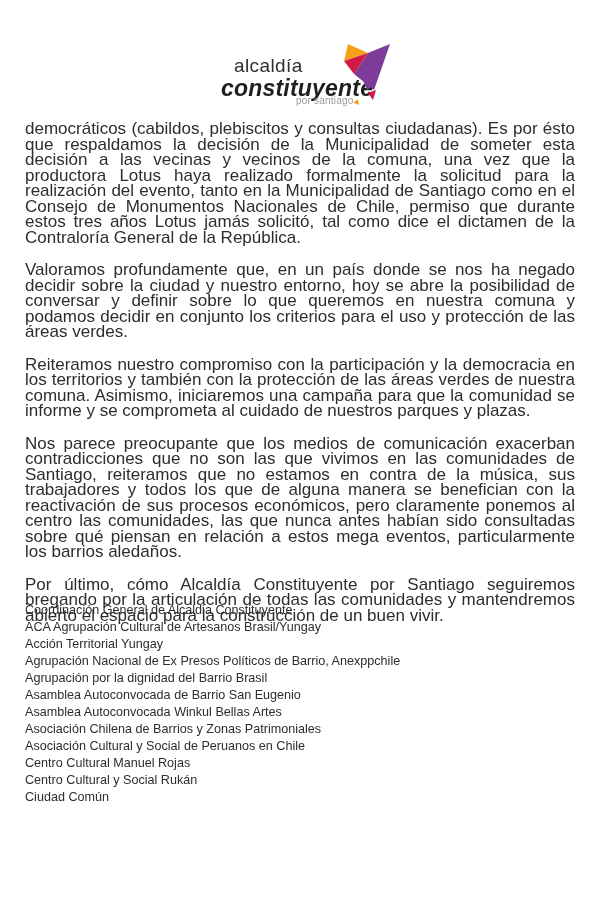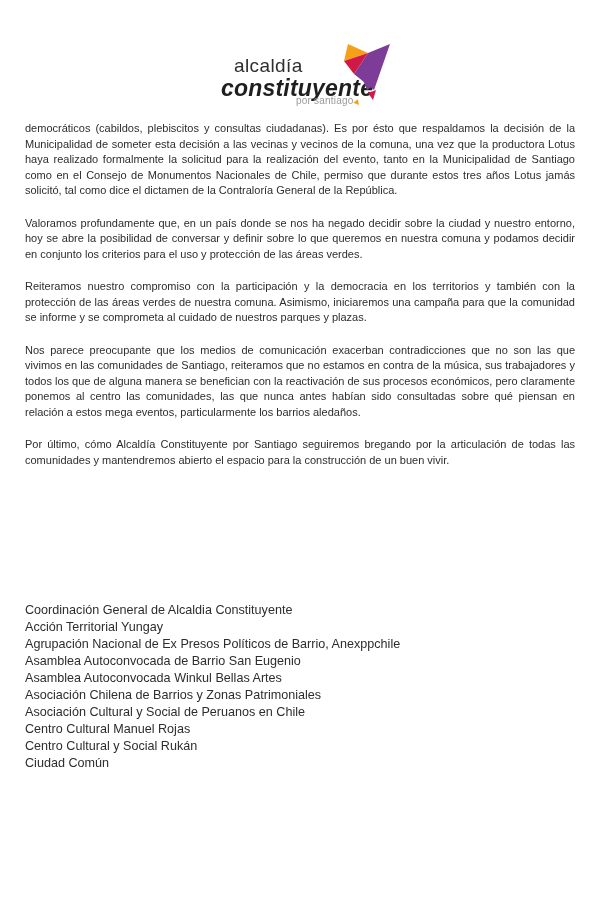--- a/index.html
+++ b/index.html
@@ -72,21 +72,21 @@
     border-bottom: 5px solid #F6A01A;
     transform: rotate(20deg);
   }
 
   
   .paragraphs {
     position: absolute;
     top: 121px;
     left: 25px;
     width: 550px;
-    font-size: 11px;
+    font-size: 17px;
     line-height: 15.5px;
     color: #2d2d2d;
   }
   .paragraphs p {
     margin: 0 0 17px 0;
     text-align: justify;
   }
   .signatories {
     position: absolute;
     top: 602px;
@@ -125,22 +125,24 @@
   <div class="paragraphs">
     <p>democráticos (cabildos, plebiscitos y consultas ciudadanas). Es por ésto que respaldamos la decisión de la Municipalidad de someter esta decisión a las vecinas y vecinos de la comuna, una vez que la productora Lotus haya realizado formalmente la solicitud para la realización del evento, tanto en la Municipalidad de Santiago como en el Consejo de Monumentos Nacionales de Chile, permiso que durante estos tres años Lotus jamás solicitó, tal como dice el dictamen de la Contraloría General de la República.</p>
     <p>Valoramos profundamente que, en un país donde se nos ha negado decidir sobre la ciudad y nuestro entorno, hoy se abre la posibilidad de conversar y definir sobre lo que queremos en nuestra comuna y podamos decidir en conjunto los criterios para el uso y protección de las áreas verdes.</p>
     <p>Reiteramos nuestro compromiso con la participación y la democracia en los territorios y también con la protección de las áreas verdes de nuestra comuna. Asimismo, iniciaremos una campaña para que la comunidad se informe y se comprometa al cuidado de nuestros parques y plazas.</p>
     <p>Nos parece preocupante que los medios de comunicación exacerban contradicciones que no son las que vivimos en las comunidades de Santiago, reiteramos que no estamos en contra de la música, sus trabajadores y todos los que de alguna manera se benefician con la reactivación de sus procesos económicos, pero claramente ponemos al centro las comunidades, las que nunca antes habían sido consultadas sobre qué piensan en relación a estos mega eventos, particularmente los barrios aledaños.</p>
     <p>Por último, cómo Alcaldía Constituyente por Santiago seguiremos bregando por la articulación de todas las comunidades y mantendremos abierto el espacio para la construcción de un buen vivir.</p>
   </div>
 
   <div class="signatories">
     <div>Coordinación General de Alcaldia Constituyente</div>
+    <div>ACA Agrupación Cultural de Artesanos Brasil/Yungay</div>
     <div>Acción Territorial Yungay</div>
     <div>Agrupación Nacional de Ex Presos Políticos de Barrio, Anexppchile</div>
+    <div>Agrupación por la dignidad del Barrio Brasil</div>
     <div>Asamblea Autoconvocada de Barrio San Eugenio</div>
     <div>Asamblea Autoconvocada Winkul Bellas Artes</div>
     <div>Asociación Chilena de Barrios y Zonas Patrimoniales</div>
     <div>Asociación Cultural y Social de Peruanos en Chile</div>
     <div>Centro Cultural Manuel Rojas</div>
     <div>Centro Cultural y Social Rukán</div>
     <div>Ciudad Común</div>
   </div>
 
 </div>

